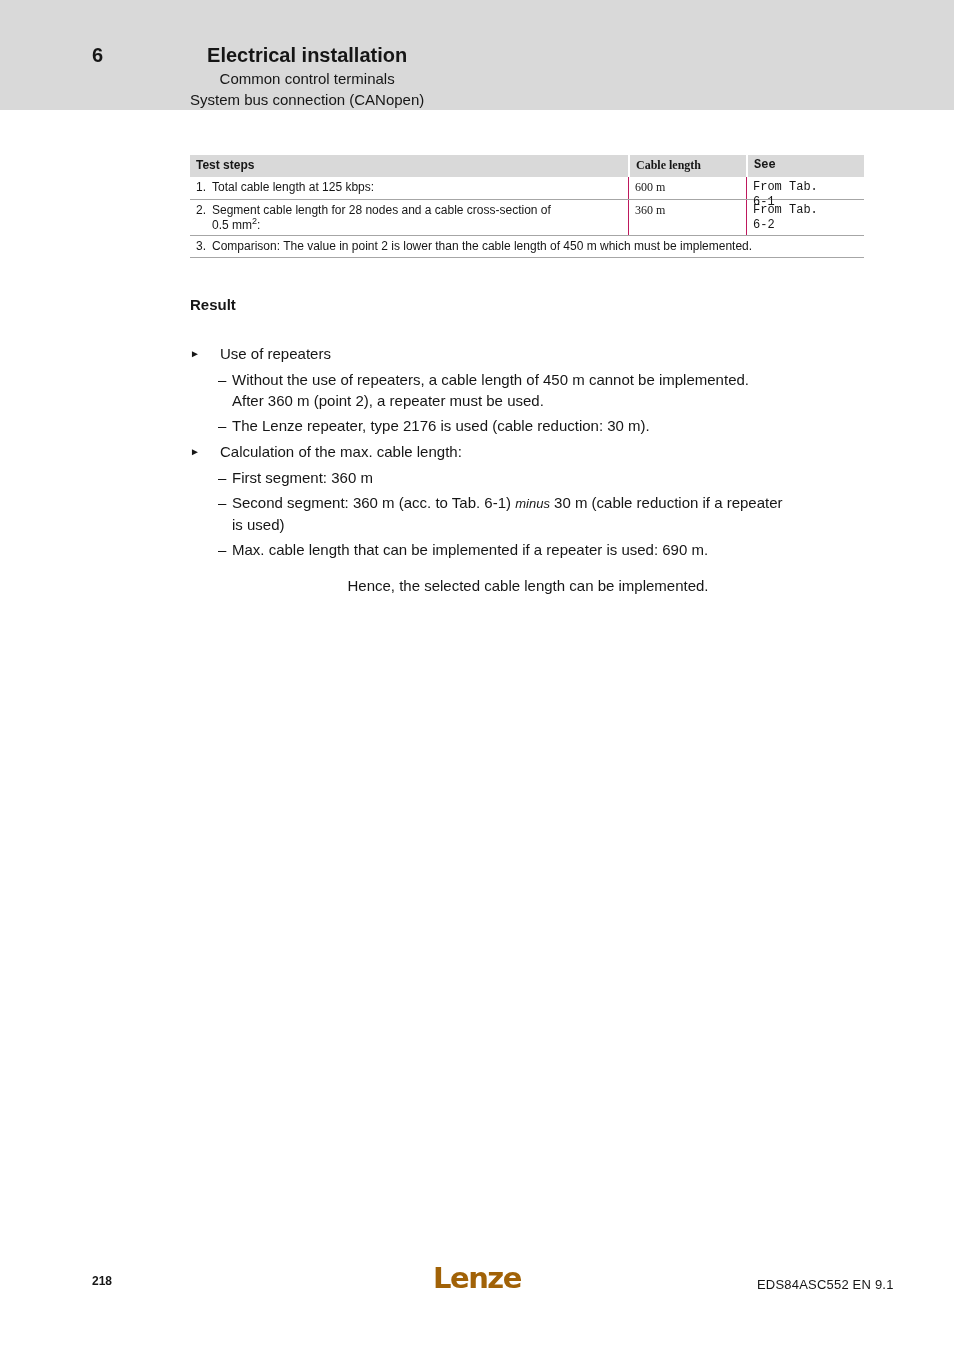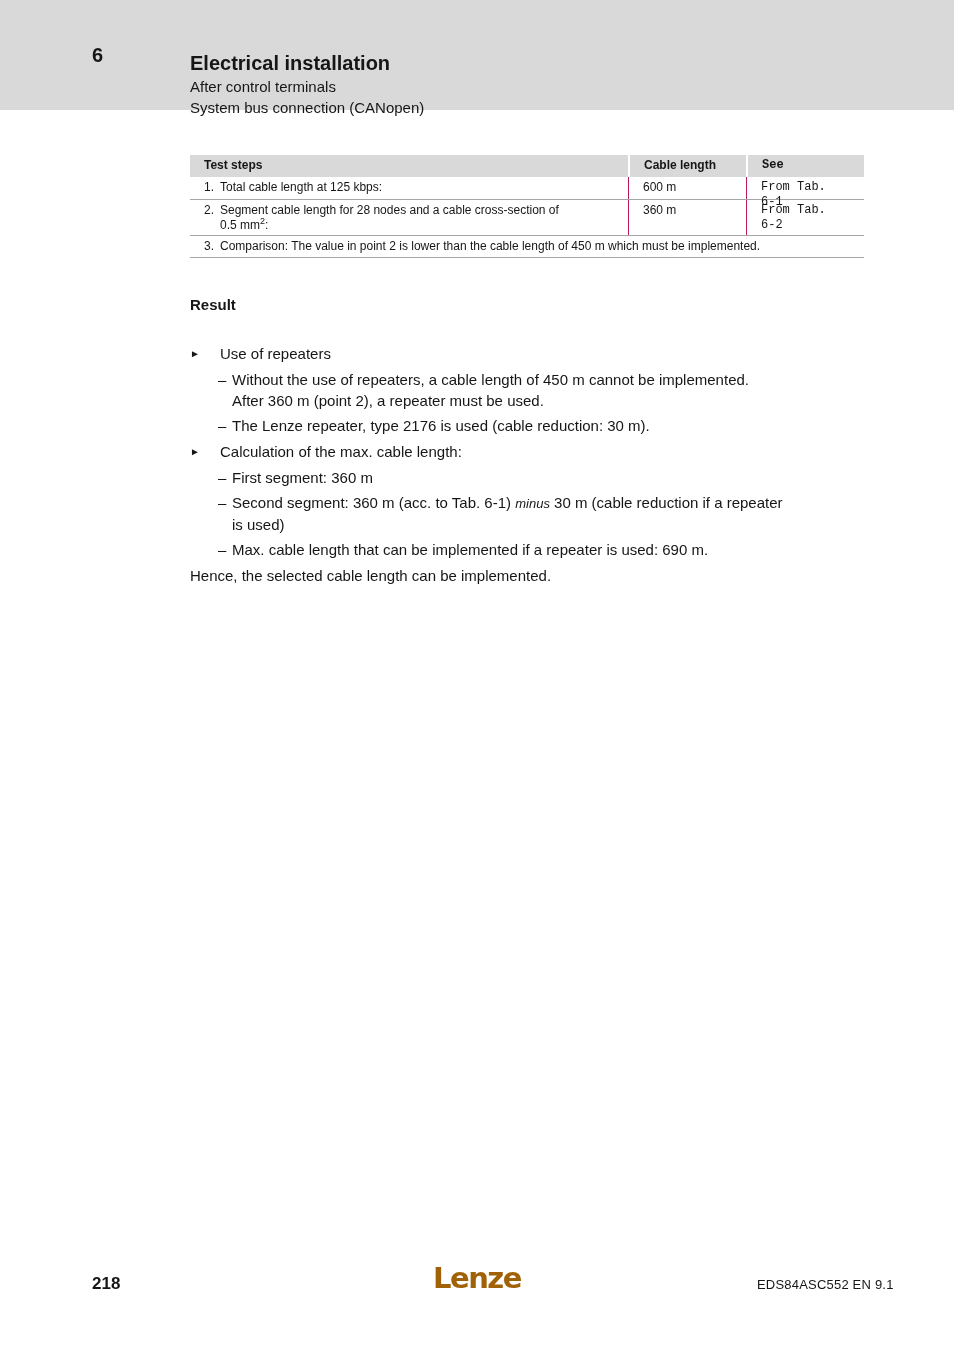--- a/index.html
+++ b/index.html
@@ -16,35 +16,35 @@
   
   .page-header {
     position:absolute; top:0; left:0;
     width:954px; height:110px;
     background:#d9d9d9;
   }
   .chapter-num {
     position:absolute; left:92px; top:42px;
     font-size:20px; font-weight:bold; line-height:26px;
   }
-  .header-titles { position:absolute; left:190px; top:50px; }
+  .header-titles { position:absolute; left:190px; top:42px;text-align:center; }
   .header-title { font-size:20px; font-weight:bold; line-height:26px; }
   .header-sub   { font-size:15px; line-height:21px; }
 
   
   .doc-table {
     position:absolute; left:190px; top:155px;
     width:674px;
     font-size:12px; line-height:15px;
   }
   .t-row { display:flex; }
   .t-head { background:#d9d9d9; font-weight:bold; height:22px; }
-  .t-cell { padding:3px 6px 0 14px; }
+  .t-cell { padding:3px 6px 0 6px; }
   .c1 { width:438px; }
-  .c2 { width:118px; }
+  .c2 { width:118px;font-family:Liberation Serif, serif; }
   .c3 { width:94px;font-family:Liberation Mono, monospace; }
   .t-head .c2, .t-head .c3 { border-left:2px solid #ffffff; }
   .t-body .c2, .t-body .c3 { border-left:1px solid #be185d; }
   .t-body { border-bottom:1px solid #a6a6a6; }
   .r1 { height:23px; }
   .r2 { height:36px; }
   .r3 { height:22px; }
   .full { width:674px; }
   .step-cell { display:flex; }
   .num { display:inline-block; width:16px; flex:0 0 16px; }
@@ -61,26 +61,26 @@
   .list-item { margin-bottom:5px; }
   .item-head { display:flex; margin-bottom:5px; }
   .bullet {
     flex:0 0 30px; width:30px;
     font-size:10px; line-height:21px;
   }
   .subitem { display:flex; margin-bottom:4px; padding-left:28px; }
   .dash { flex:0 0 14px; width:14px; }
   .sub-text { flex:1; white-space:pre-line; }
   .minus-word { font-style:italic; font-size:13px;text-align:right; }
-  .closing { margin-top:5px; }
+  .closing { margin-top:15px;text-align:center; }
 
   
   .page-num {
     position:absolute; left:92px; top:1274px;
-    font-size:17px; font-weight:bold;
+    font-size:12px; font-weight:bold;
   }
   .logo {
     position:absolute; left:50%; top:1261px;
     transform:translateX(-50%);
     font-family:"DejaVu Sans", sans-serif;
     font-size:29px; font-weight:bold; letter-spacing:-1.5px;
     color:#a16207;
   }
   .doc-id {
     position:absolute; left:757px; top:1277px;
@@ -89,21 +89,21 @@
 </style>
 </head>
 <body>
 
 <div class="page">
 
   <div class="page-header">
     <div class="chapter-num">6</div>
     <div class="header-titles">
       <div class="header-title">Electrical installation</div>
-      <div class="header-sub">After control terminals</div>
+      <div class="header-sub">Common control terminals</div>
       <div class="header-sub">System bus connection (CANopen)</div>
     </div>
   </div>
 
   <div class="doc-table">
     <div class="t-row t-head">
       <div class="t-cell c1">Test steps</div>
       <div class="t-cell c2">Cable length</div>
       <div class="t-cell c3">See</div>
     </div>

